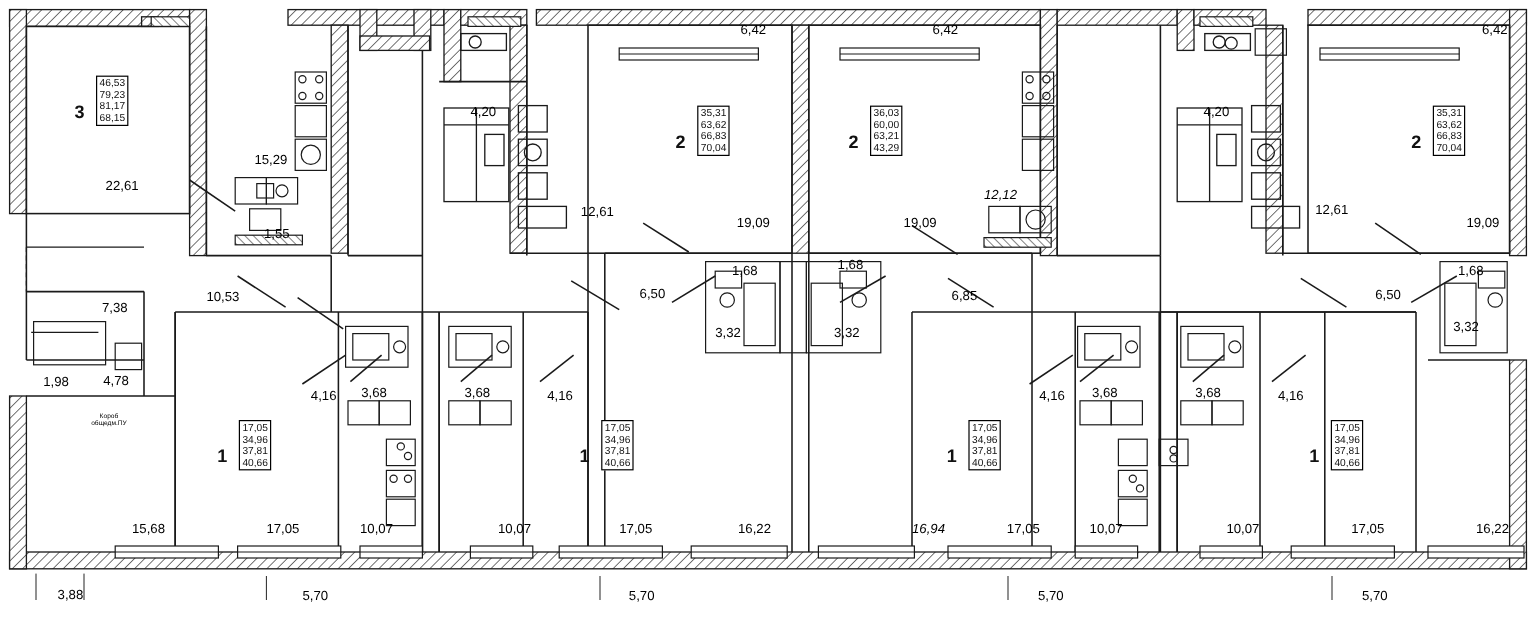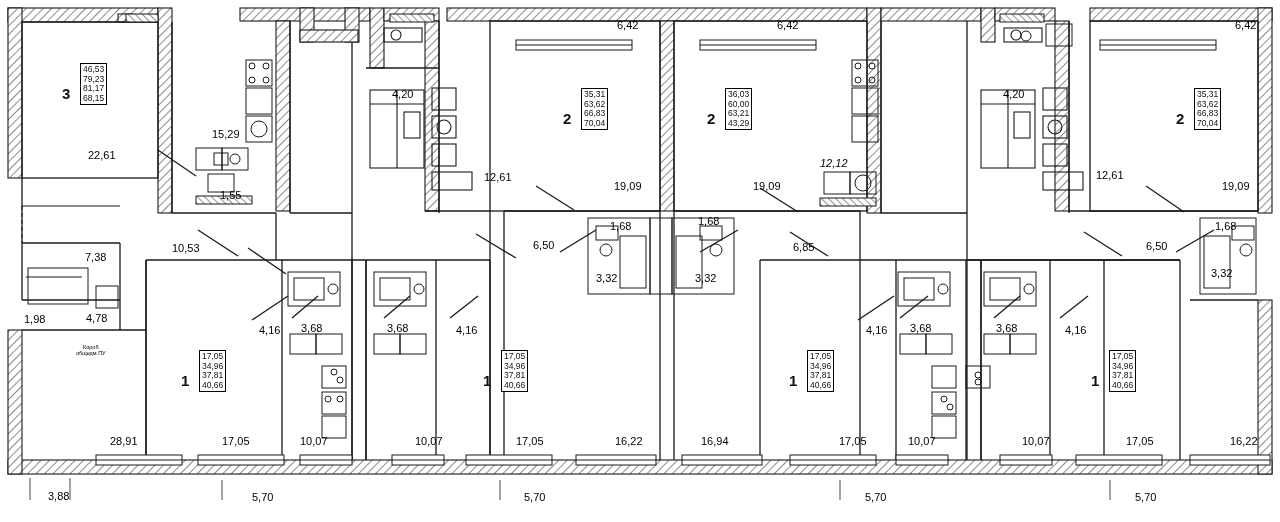--- a/index.html
+++ b/index.html
@@ -354,37 +354,37 @@
     <span class="dim" style="left: 698px; top: 216px;">1,68</span>
     <span class="dim" style="left: 1215px; top: 221px;">1,68</span>
     <span class="dim" style="left: 85px; top: 252px;">7,38</span>
     <span class="dim" style="left: 172px; top: 243px;">10,53</span>
     <span class="dim" style="left: 533px; top: 240px;">6,50</span>
     <span class="dim" style="left: 793px; top: 242px;">6,85</span>
     <span class="dim" style="left: 1146px; top: 241px;">6,50</span>
     <span class="dim" style="left: 596px; top: 273px;">3,32</span>
     <span class="dim" style="left: 695px; top: 273px;">3,32</span>
     <span class="dim" style="left: 1211px; top: 268px;">3,32</span>
-    <span class="dim" style="left: 24px; top: 314px; text-align: center;">1,98</span>
+    <span class="dim" style="left: 36px; top: 314px; text-align: center;">1,98</span>
     <span class="dim" style="left: 86px; top: 313px;">4,78</span>
     <span class="dim" style="left: 259px; top: 325px;">4,16</span>
     <span class="dim" style="left: 301px; top: 323px;">3,68</span>
     <span class="dim" style="left: 387px; top: 323px;">3,68</span>
     <span class="dim" style="left: 456px; top: 325px;">4,16</span>
     <span class="dim" style="left: 866px; top: 325px;">4,16</span>
     <span class="dim" style="left: 910px; top: 323px;">3,68</span>
     <span class="dim" style="left: 996px; top: 323px;">3,68</span>
     <span class="dim" style="left: 1065px; top: 325px;">4,16</span>
-    <span class="dim" style="left: 110px; top: 436px;">28,91</span>
+    <span class="dim" style="left: 110px; top: 436px;">15,68</span>
     <span class="dim" style="left: 222px; top: 436px;">17,05</span>
     <span class="dim" style="left: 300px; top: 436px;">10,07</span>
     <span class="dim" style="left: 415px; top: 436px;">10,07</span>
     <span class="dim" style="left: 516px; top: 436px;">17,05</span>
     <span class="dim" style="left: 615px; top: 436px;">16,22</span>
-    <span class="dim" style="left: 701px; top: 436px;">16,94</span>
+    <span class="dim" style="left: 760px; top: 436px; font-style: italic;">16,94</span>
     <span class="dim" style="left: 839px; top: 436px;">17,05</span>
     <span class="dim" style="left: 908px; top: 436px;">10,07</span>
     <span class="dim" style="left: 1022px; top: 436px;">10,07</span>
     <span class="dim" style="left: 1126px; top: 436px;">17,05</span>
     <span class="dim" style="left: 1230px; top: 436px;">16,22</span>
     <span class="dim" style="left: 48px; top: 491px;">3,88</span>
     <span class="dim" style="left: 252px; top: 492px;">5,70</span>
     <span class="dim" style="left: 524px; top: 492px;">5,70</span>
     <span class="dim" style="left: 865px; top: 492px;">5,70</span>
     <span class="dim" style="left: 1135px; top: 492px;">5,70</span>

